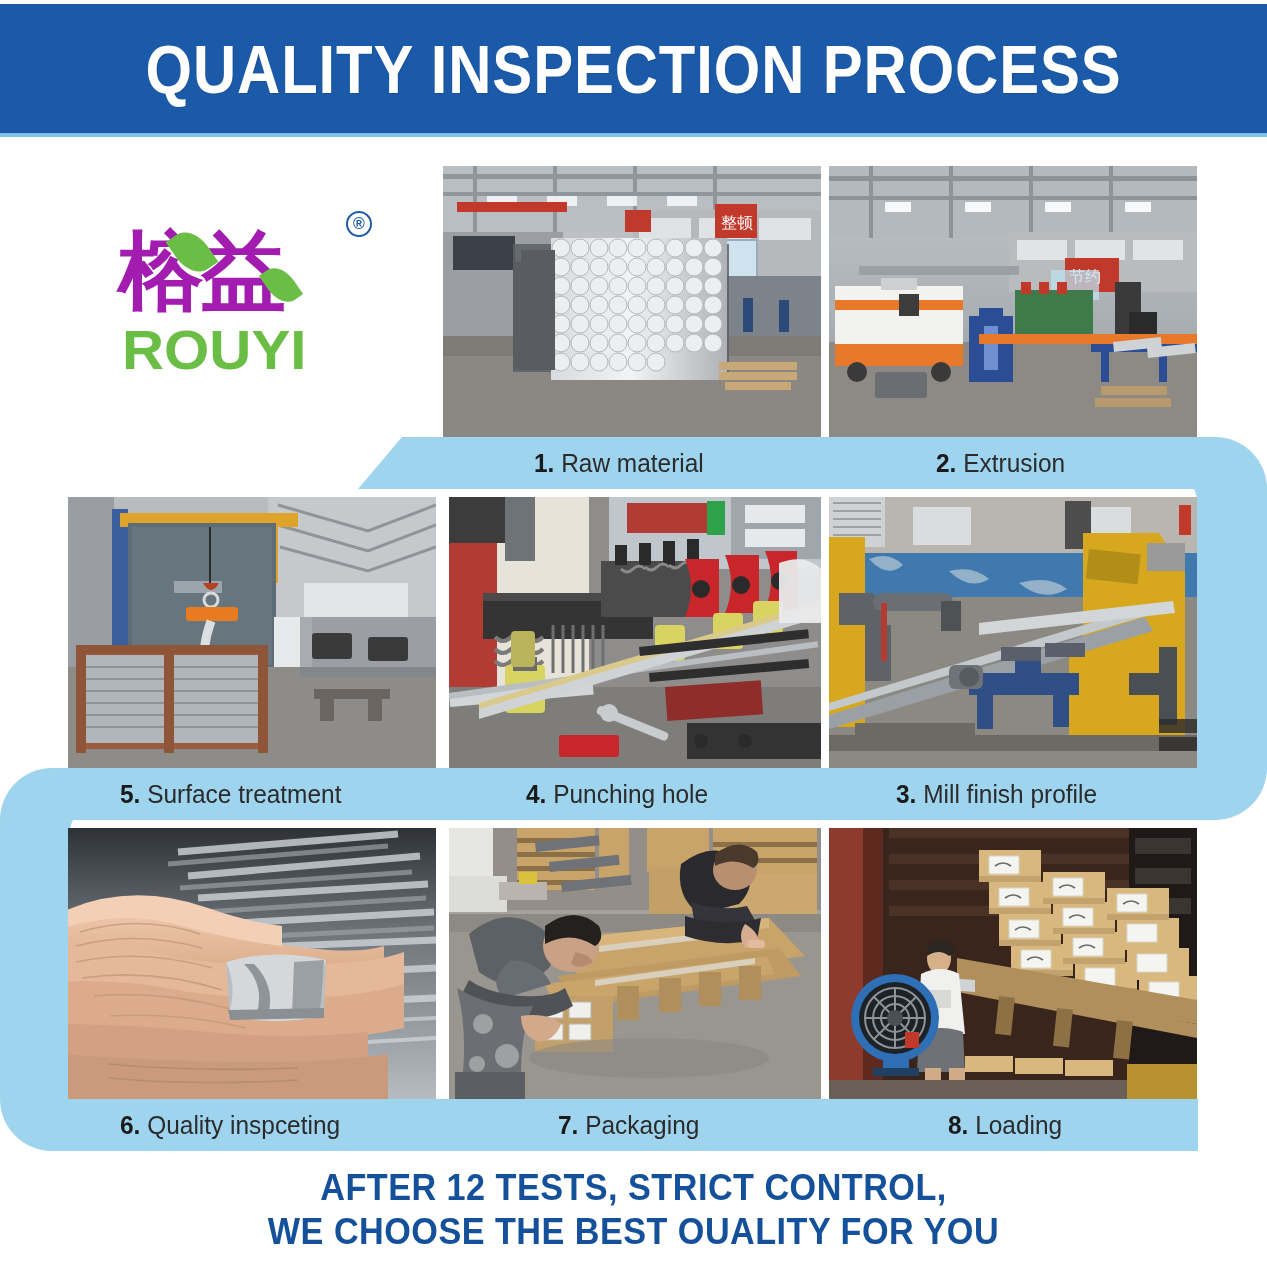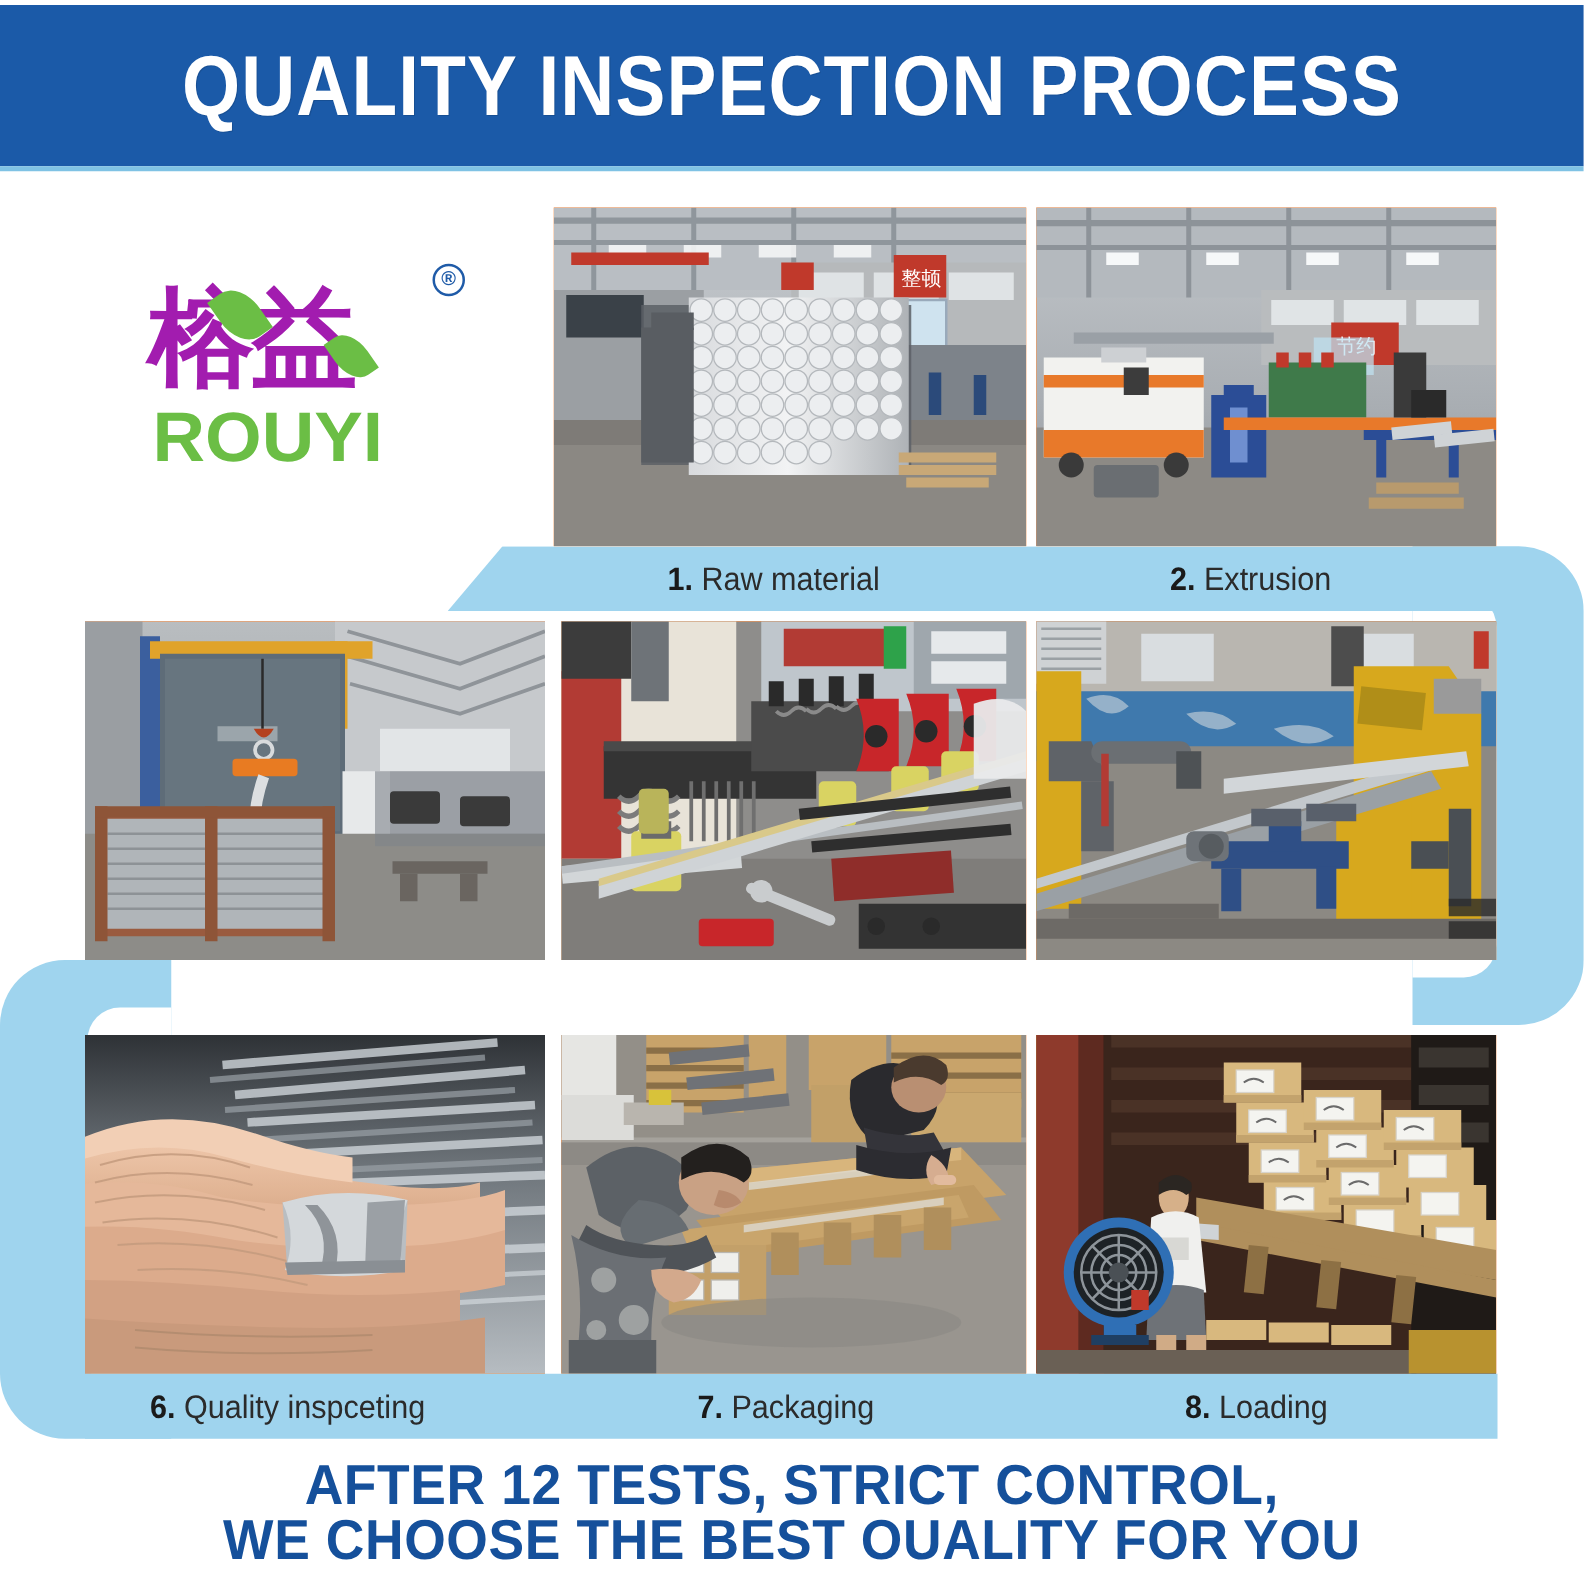--- a/index.html
+++ b/index.html
@@ -112,32 +112,32 @@
   }
   .caption .num {
     font-weight: bold;
     color: #1a1a1a;
   }
 
   
   .photo {
     position: absolute;
     overflow: hidden;
-    background: #f97316;
+    background: #f0abfc;
   }
 
   
   #tagline {
     position: absolute;
     left: 0; top: 1166px;
     width: 1267px;
     text-align: center;
     color: #15509B;
     font-weight: bold;
-    font-size: 45px;
+    font-size: 36px;
     line-height: 44px;
     letter-spacing: 0.5px;
   }
   #tagline .tl-line { display: block; transform: scaleX(0.95); }
 
   
   #logo {
     position: absolute;
     left: 118px; top: 205px;
     width: 260px; height: 175px;
@@ -654,20 +654,34 @@
         <rect x="26" y="226" width="120" height="12"></rect>
       </g>
       <g fill="#2b2b2b" opacity="0.8">
         <rect x="330" y="222" width="38" height="14"></rect>
           <rect x="330" y="240" width="38" height="14"></rect>
       </g>
       <rect x="52" y="106" width="6" height="58" fill="#b23b34"></rect>
     </svg>
   </div>
 
+  <div class="caption-band" id="band-2">
+    <div class="caption" style="left:52px;">
+      <span class="num">5.</span>
+      <span>Surface treatment</span>
+    </div>
+    <div class="caption" style="left:458px;">
+      <span class="num">4.</span>
+      <span>Punching hole</span>
+    </div>
+    <div class="caption" style="left:828px;">
+      <span class="num">3.</span>
+      <span>Mill finish profile</span>
+    </div>
+  </div>
 
   <div class="photo" id="photo-6" style="left:68px; top:828px; width:368px; height:271px;">
     <svg class="scene" viewBox="0 0 368 271" preserveAspectRatio="none">
       <defs>
         <linearGradient id="skin" x1="0" y1="0" x2="0" y2="1">
           <stop offset="0%" stop-color="#f0c9ad"></stop>
             <stop offset="50%" stop-color="#e0b393"></stop>
             <stop offset="100%" stop-color="#c9977a"></stop>
         </linearGradient>
         <linearGradient id="blur6" x1="0" y1="0" x2="0" y2="1">

